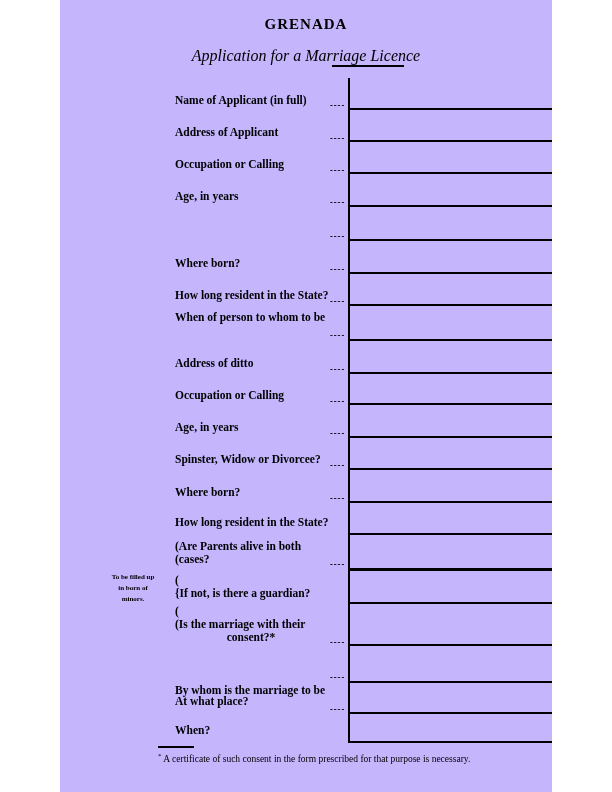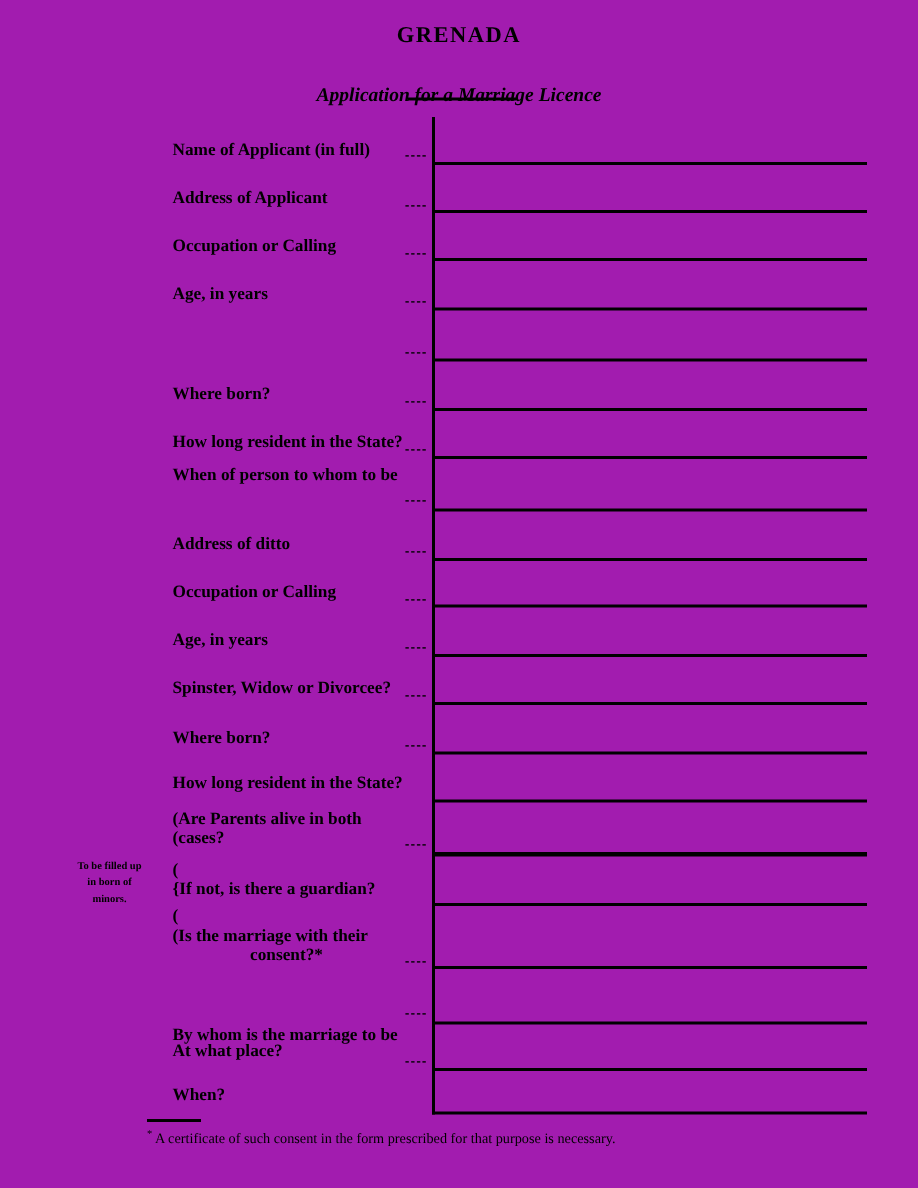--- a/index.html
+++ b/index.html
@@ -2,23 +2,23 @@
 <html><head>
 <meta charset="utf-8">
 <style>
   html, body {
     margin: 0;
     padding: 0;
     background: #ffffff;
   }
   .page {
     position: relative;
-    width: 612px;
+    width: 492px;
     height: 792px;
-    background: #a21caf;
+    background: #c4b5fd;
     margin: 0 auto;
     overflow: hidden;
     font-family: "Liberation Serif", serif;
     color: #000;
   }
   .title {
     position: absolute;
     top: 16px;
     left: 0;
     width: 100%;
@@ -27,24 +27,23 @@
     font-weight: bold;
     letter-spacing: 1px;
     margin: 0;
   }
   .subtitle {
     position: absolute;
     top: 47px;
     left: 0;
     width: 100%;
     text-align: center;
-    font-size: 13px;
-    font-weight: bold;
+    font-size: 16px;
+    font-weight: normal;
     font-style: italic;
-    margin-top: 8px;
   }
   .subtitle-rule {
     position: absolute;
     top: 65px;
     left: 272px;
     width: 72px;
     height: 2px;
     background: #000;
   }
   .vline {

